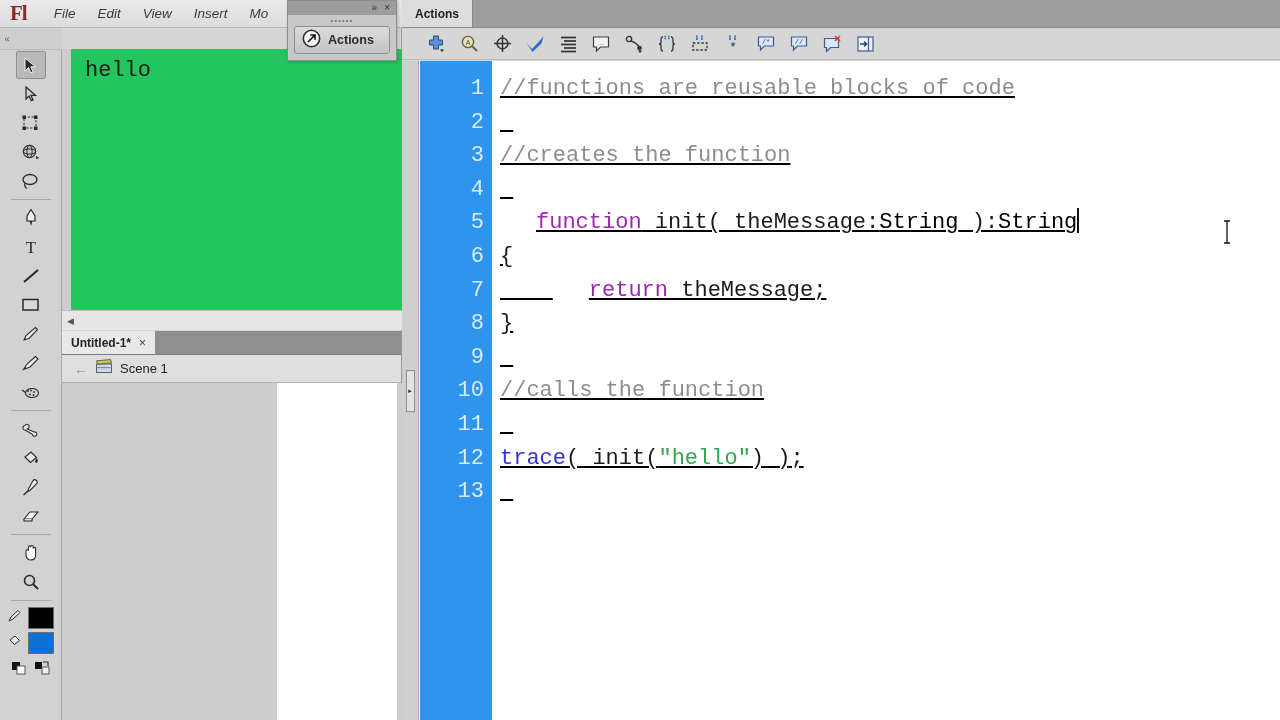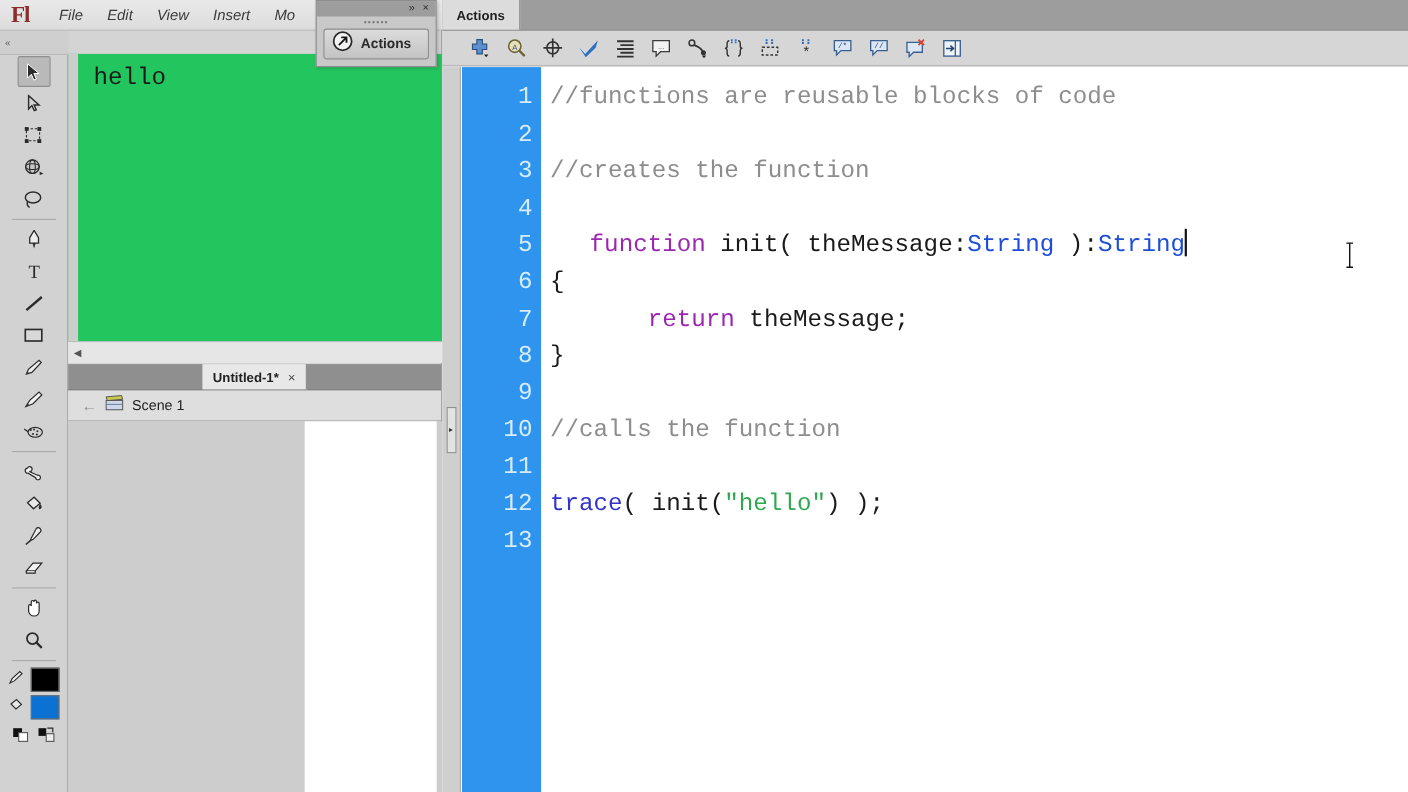--- a/index.html
+++ b/index.html
@@ -90,21 +90,20 @@
   .hscroll-arrow { font-size: 9px; color: #555; padding-left: 5px; }
 
   
   .docarea {
     position: absolute; left: 62px; top: 331px; width: 340px; height: 389px;
     background: #c9c9c9; border-right: 1px solid #9b9b9b;
   }
   .doctabs {
     height: 24px; background: #8f8f8f; display: flex; align-items: stretch;
     border-bottom: 1px solid #7d7d7d;
-    justify-content: center;
   }
   .doctab {
     background: #e8e8e8; display: flex; align-items: center; gap: 8px;
     padding: 0 9px; font-size: 12px; font-weight: bold; color: #222;
     border-right: 1px solid #8a8a8a;
   }
   .doctab .x { font-size: 12px; color: #444; font-weight: normal; }
   .scenebar {
     height: 28px; background: #dedede; border-bottom: 1px solid #b0b0b0;
     display: flex; align-items: center; gap: 7px; padding-left: 12px;
@@ -187,25 +186,26 @@
     line-height: 33.6px;
   }
   .codearea {
     position: absolute; left: 90px; top: 61px; width: 788px; height: 659px;
     background: #fff;
     font-family: "Liberation Mono", monospace;
     font-size: 22px;
     padding: 11px 0 0 8px;
     line-height: 33.6px;
     white-space: pre;
+    text-decoration: underline;
   }
   .codearea .ln { height: 33.6px; }
   .cmt { color: #8d8d8d; }
   .kw  { color: #9c27b0; margin-left: 36px; }
-  .typ { color: #1d4ed8; }
+  .typ { color: #000000; }
   .fn  { color: #3333cc; }
   .str { color: #2fa84f; }
   .pln { color: #1a1a1a; }
   .caret {
     display: inline-block; width: 2px; height: 25px; background: #111;
     vertical-align: -5px;
   }
   .ibeam {
     position: absolute; left: 1222px; top: 220px;
     width: 10px; height: 24px; z-index: 60;

